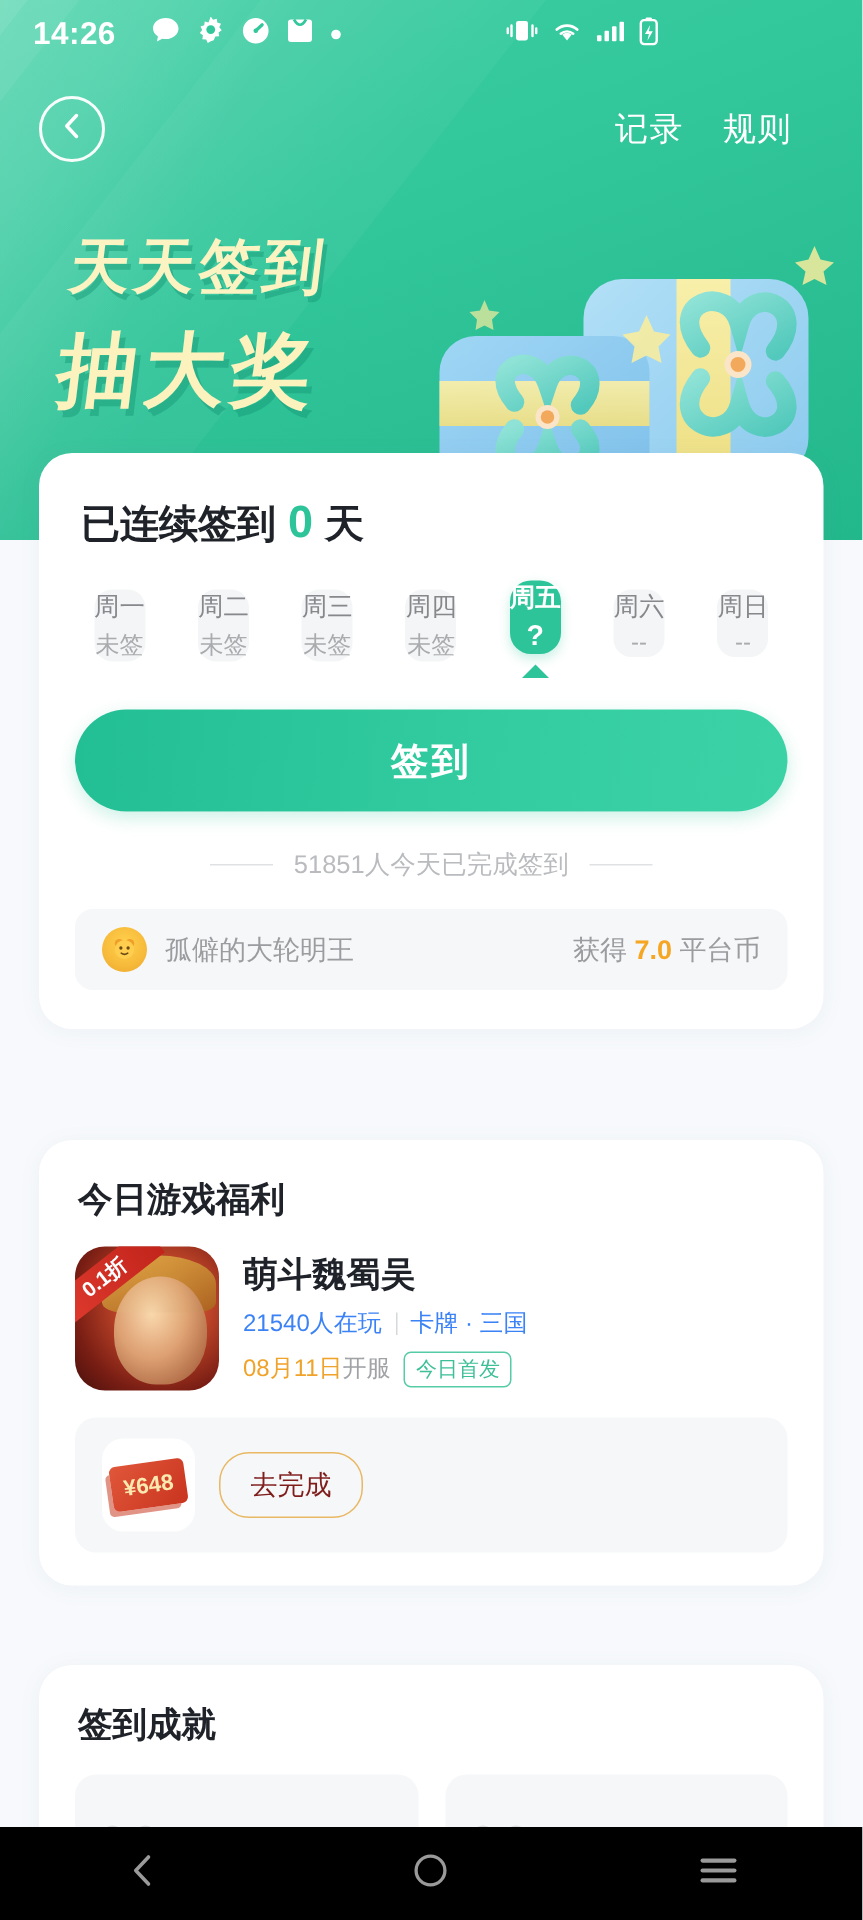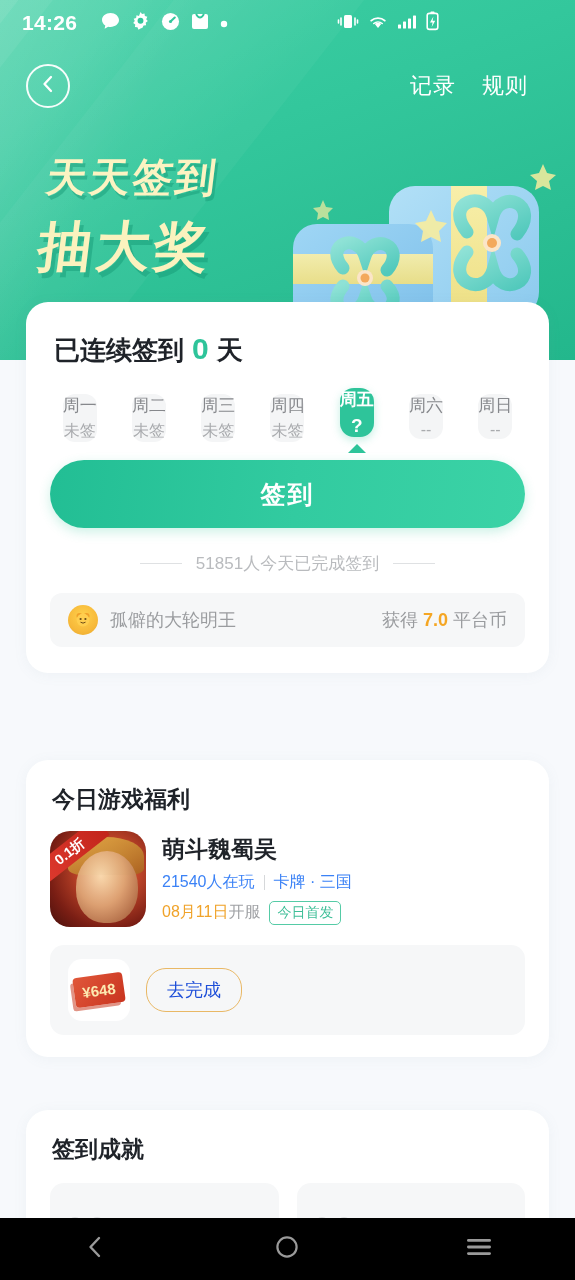--- a/index.html
+++ b/index.html
@@ -104,21 +104,21 @@
   .daychip.active .st{ font-size:19px; }
   .chipwrap{ flex:1; display:flex; flex-direction:column; align-items:center; }
   .caret{
     width:0;height:0; margin-top:7px;
     border-left:9px solid transparent; border-right:9px solid transparent;
     border-bottom:9px solid #2EC49A;
   }
   .caret.hidden{ visibility:hidden; }
 
   .signbtn{
-    margin-top:2px; height:68px; border-radius:34px;
+    margin-top:16px; height:68px; border-radius:34px;
     background:linear-gradient(96deg,#22BE94 0%,#32CBA0 52%,#3BD3A6 100%);
     display:flex; align-items:center; justify-content:center;
     color:#fff; font-size:25px; font-weight:bold; letter-spacing:2px;
     border:none; width:100%;
     box-shadow:0 4px 12px rgba(42,196,152,.24);
   }
 
   .counterline{
     display:flex; align-items:center; justify-content:center; gap:14px;
     margin-top:24px; color:#B9BBBE; font-size:17px;text-align:right;
@@ -198,21 +198,21 @@
     width:50px;height:30px;border-radius:4px; transform:rotate(-8deg);
     background:linear-gradient(135deg,#E0573A,#C9341F);
     display:flex;align-items:center;justify-content:center;
     color:#FCE9B0;font-size:15px;font-weight:bold;
     box-shadow:-4px 4px 0 -1px rgba(200,60,35,.55);
   }
   .cinfo{ flex:1; min-width:0; }
   .ctitle{ font-size:22px; font-weight:bold; color:#1F2329; }
   .cdesc{ margin-top:6px; font-size:16px; color:#A0A2A5; }
   .gobtn{
-    flex:none; border:1px solid #E9B865; color:#1d4ed8; background:transparent;
+    flex:none; border:1px solid #E9B865; color:#7f1d1d; background:transparent;
     border-radius:20px; padding:9px 20px; font-size:18px;
   }
 
   
   .ach-card{ position:absolute; top:1110px; left:0; right:0; padding:24px 24px 30px; }
   .achgrid{ display:flex; gap:18px; margin-top:18px; }
   .achitem{
     flex:1; background:#F6F7F8; border-radius:14px; height:90px;
     display:flex; align-items:center; gap:12px; padding:0 16px;
   }

